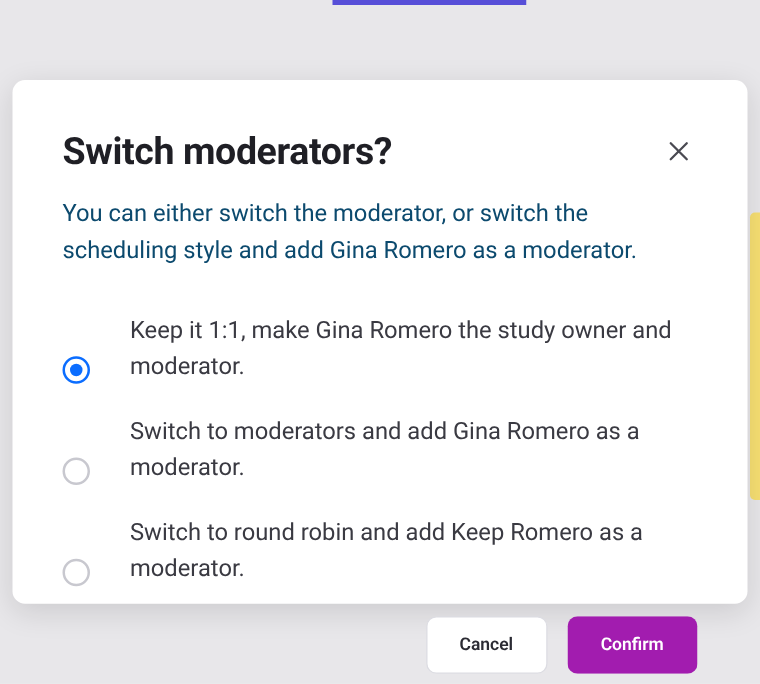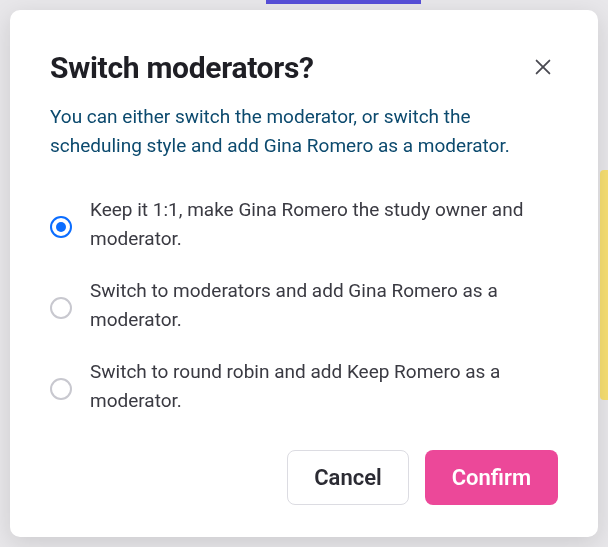--- a/index.html
+++ b/index.html
@@ -41,21 +41,21 @@
       width: 8px;
       height: 230px;
       background: #f7df72;
       border-radius: 4px 0 0 4px;
     }
     .modal {
       position: relative;
       background: #ffffff;
       border-radius: 10px;
       width: 588px;
-      height: 527px;
+      height: 419px;
       box-shadow: 0 6px 24px rgba(0,0,0,0.12);
       padding: 40px 40px 32px 40px;
       display: flex;
       flex-direction: column;
       color: #2b2b33;
     }
     .modal-header {
       display: flex;
       align-items: flex-start;
       justify-content: space-between;
@@ -91,22 +91,22 @@
       max-width: 500px;
     }
     .options {
       margin-top: 36px;
       display: flex;
       flex-direction: column;
       gap: 24px;
     }
     .option-row {
       display: flex;
-      align-items: center;
-      gap: 18px;
+      align-items: flex-end;
+      gap: 32px;
       cursor: pointer;
     }
     .radio {
       width: 22px;
       height: 22px;
       border-radius: 50%;
       border: 2px solid #c8c8cf;
       flex-shrink: 0;
       margin-top: 4px;
       position: relative;
@@ -132,35 +132,35 @@
       color: #3a3a42;
     }
     .modal-footer {
       margin-top: auto;
       display: flex;
       justify-content: flex-end;
       gap: 16px;
       padding-top: 24px;
     }
     .btn {
-      font-size: 22px;
+      font-size: 14px;
       font-weight: 600;
       border-radius: 8px;
       padding: 14px 26px;
       cursor: pointer;
       border: 1px solid transparent;
       font-family: inherit;
     }
     .btn-cancel {
       background: #ffffff;
       border: 1px solid #dcdce2;
       color: #2b2b33;
     }
     .btn-confirm {
-      background: #ec4899;
+      background: #a21caf;
       color: #ffffff;
     }
   </style>
 </head>
 <body>
 
 <div class="backdrop-hint">
   <div class="backdrop-purple"></div>
   <div class="backdrop-yellow"></div>
 </div>

